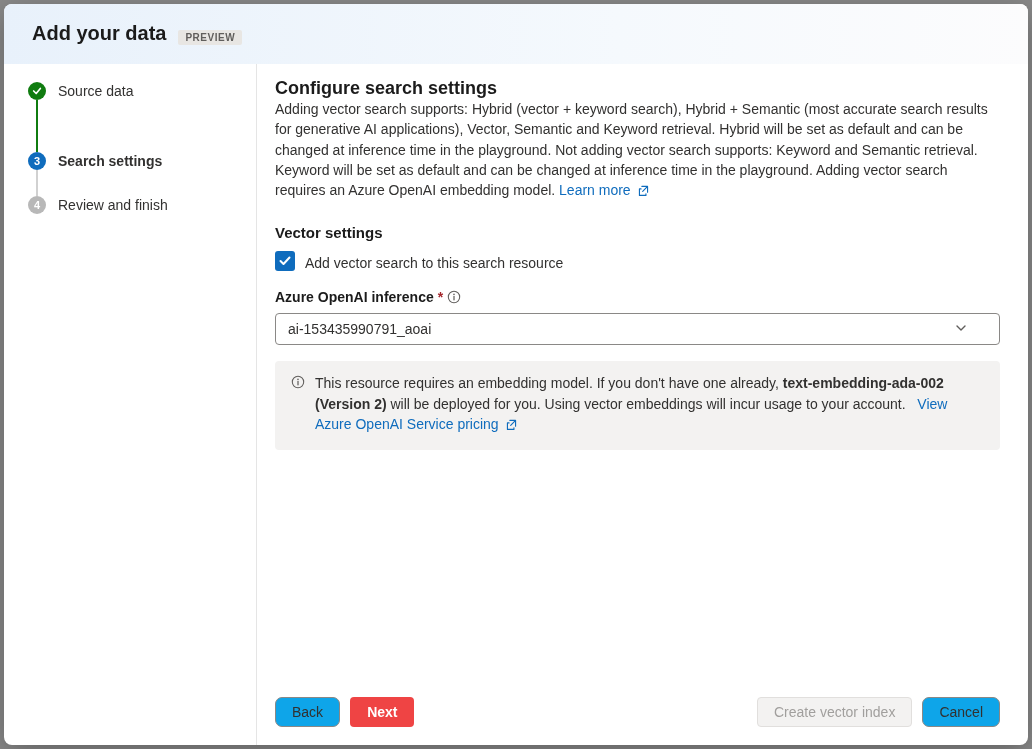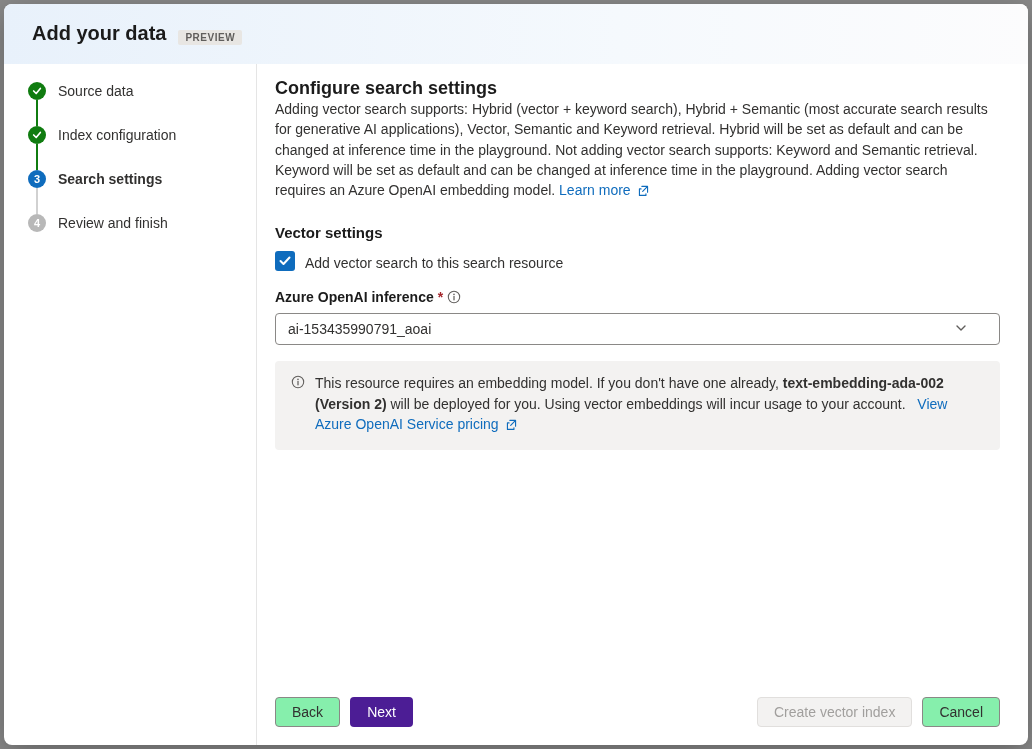--- a/index.html
+++ b/index.html
@@ -59,22 +59,22 @@
     }
     .select .chev { position: static; color: #605e5c; }
     .info-box {
       background: #f3f2f1; border-radius: 4px; padding: 12px 16px 14px 16px; margin-top: 16px;
       display: flex; gap: 10px; font-size: 14px; color: #323130; line-height: 1.45;
     }
     .info-box .info-icon { margin-top: 2px; flex-shrink: 0; }
     .footer { display: flex; gap: 10px; align-items: center; padding-top: 16px; }
     .spacer { flex: 1; }
     .btn { font-size: 14px; padding: 6px 16px; border-radius: 4px; cursor: pointer; border: 1px solid transparent; font-family: inherit; }
-    .btn-primary { background: #4c1d95; color: #fff; font-weight: 400; }
-    .btn-secondary { background: #86efac; color: #323130; border-color: #8a8886; }
+    .btn-primary { background: #ef4444; color: #fff; font-weight: 700; }
+    .btn-secondary { background: #0ea5e9; color: #323130; border-color: #8a8886; border-radius: 7px; }
     .btn-disabled { background: #f3f2f1; color: #a19f9d; border-color: #e1dfdd; cursor: default; }
   </style>
 </head>
 <body>
 
 <div class="modal">
   <div class="modal-header">
     <span class="modal-title">Add your data</span>
     <span class="preview-badge">PREVIEW</span>
   </div>
@@ -82,28 +82,20 @@
     <div class="sidebar">
       <div class="step">
         <div class="step-icon step-done">
           <svg width="10" height="10" viewBox="0 0 12 12">
               <path d="M2 6 L5 9 L10 3" stroke="#fff" stroke-width="2" fill="none" stroke-linecap="round" stroke-linejoin="round"></path>
             </svg>
         </div>
         <span class="step-label">Source data</span>
       </div>
       <div class="connector green"></div>
-      <div class="step">
-        <div class="step-icon step-done">
-          <svg width="10" height="10" viewBox="0 0 12 12">
-              <path d="M2 6 L5 9 L10 3" stroke="#fff" stroke-width="2" fill="none" stroke-linecap="round" stroke-linejoin="round"></path>
-            </svg>
-        </div>
-        <span class="step-label">Index configuration</span>
-      </div>
       <div class="connector green"></div>
       <div class="step active">
         <div class="step-icon step-active">3</div>
         <span class="step-label">Search settings</span>
       </div>
       <div class="connector grey"></div>
       <div class="step">
         <div class="step-icon step-pending">4</div>
         <span class="step-label">Review and finish</span>
       </div>

